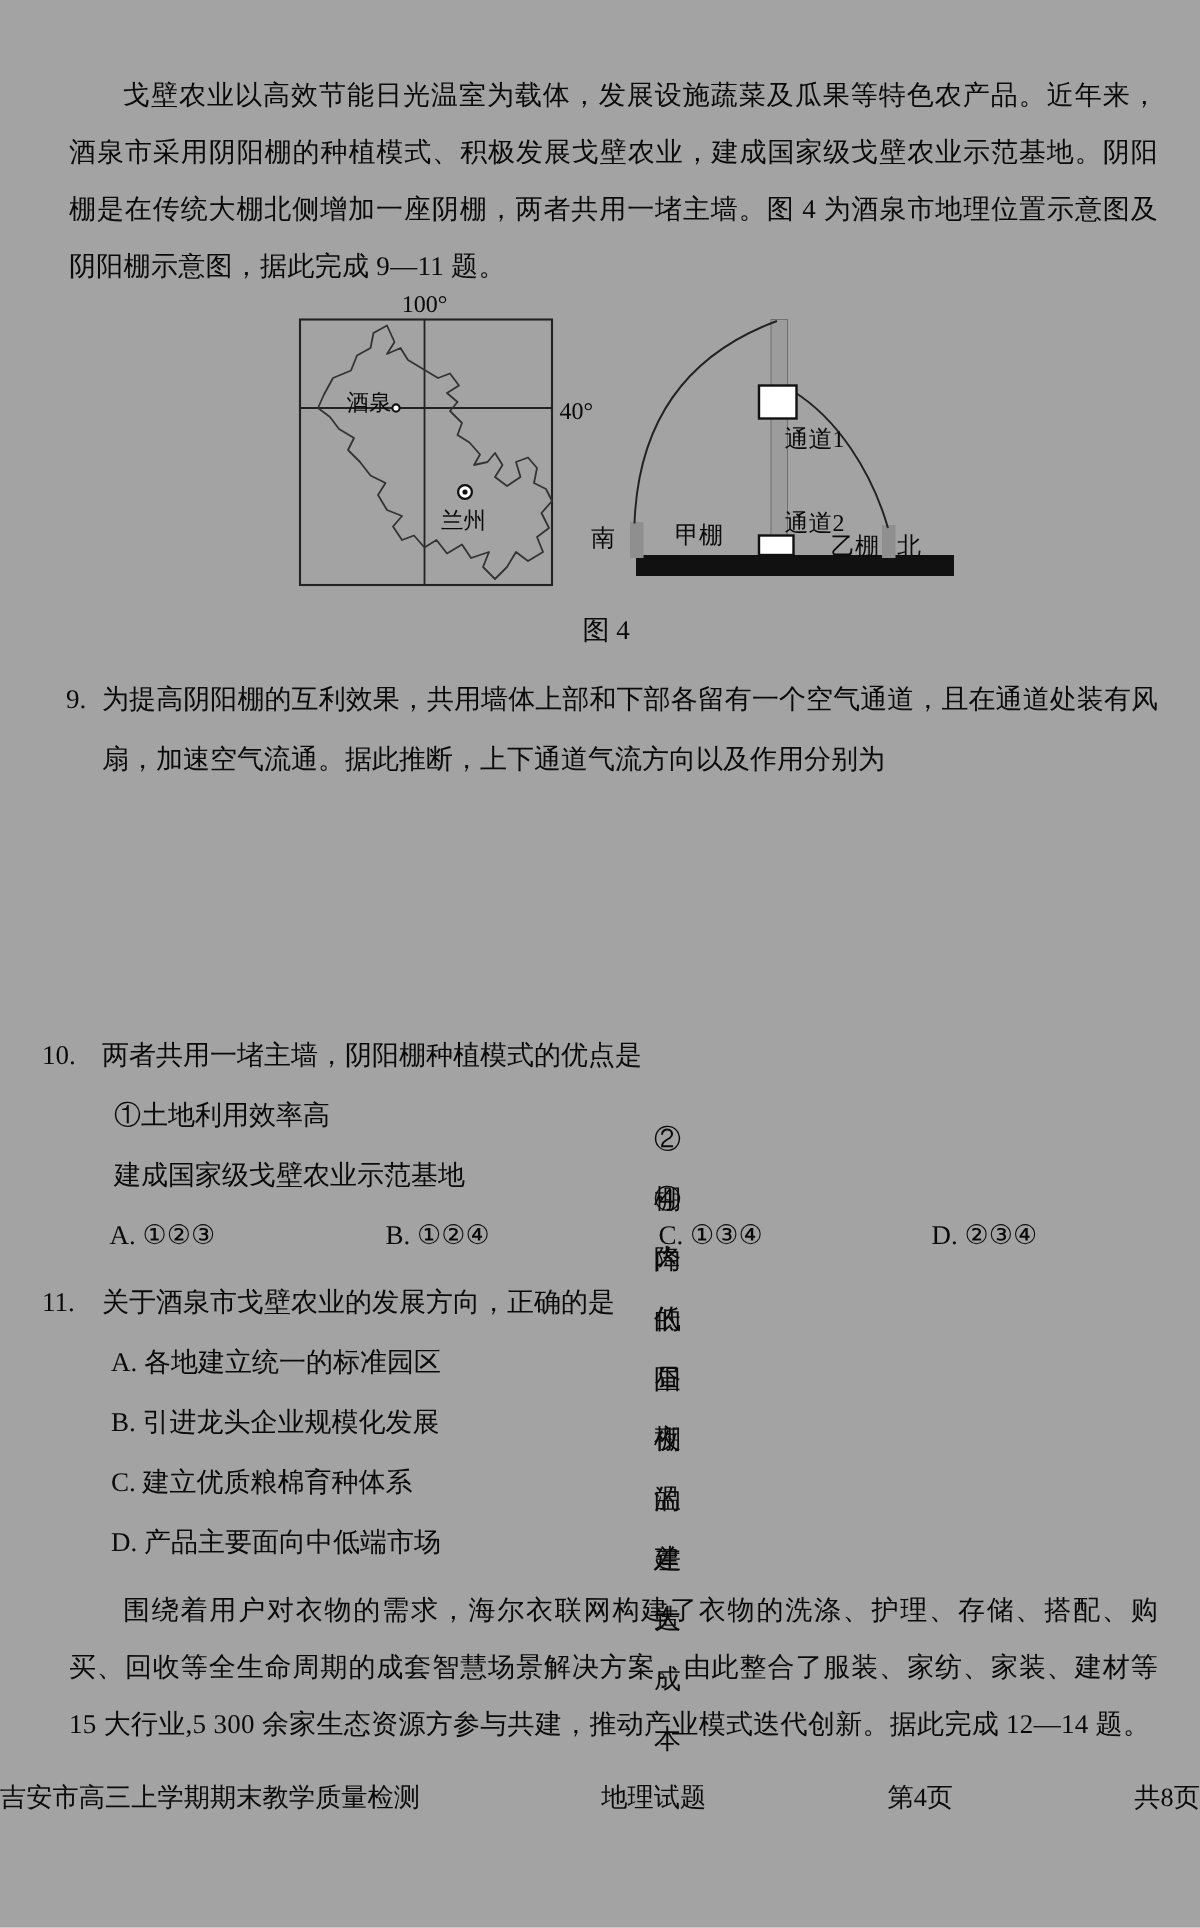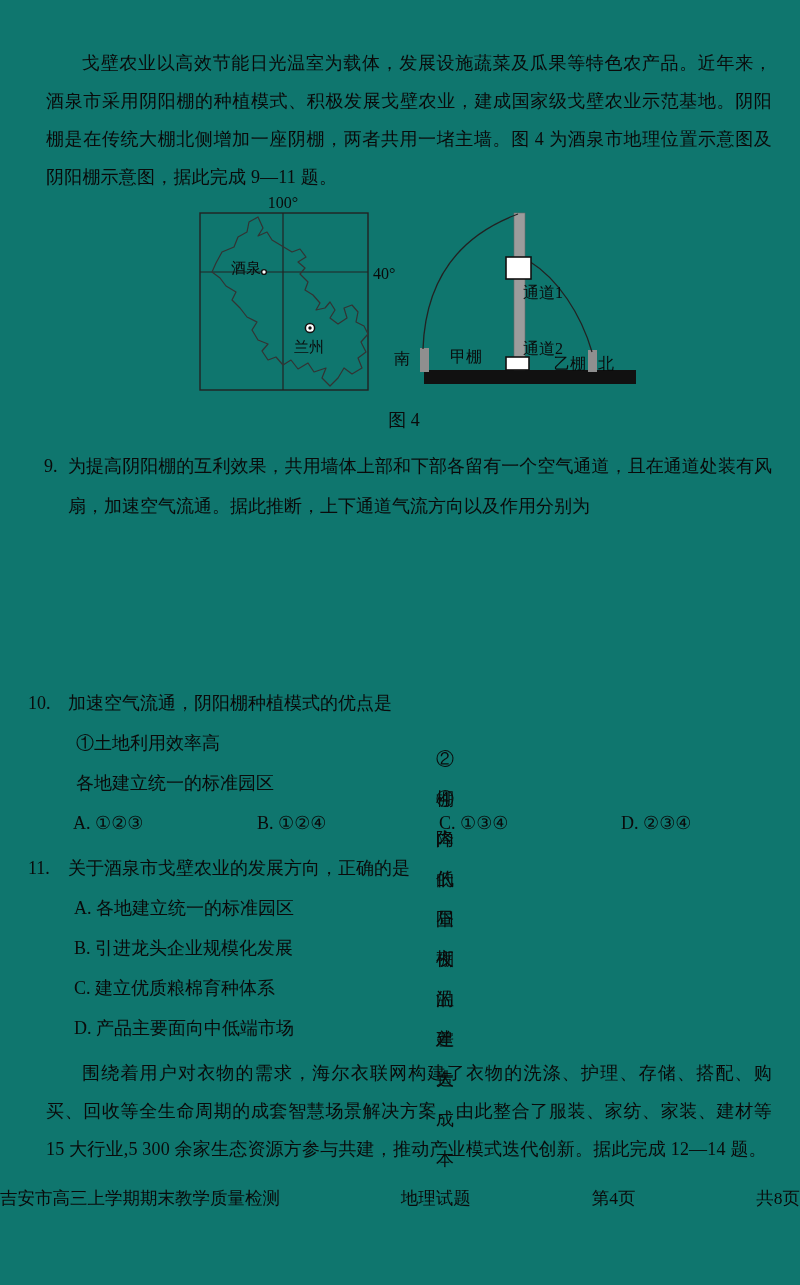--- a/index.html
+++ b/index.html
@@ -1,18 +1,18 @@
 <!DOCTYPE html>
 <html><head>
 <meta charset="utf-8">
 <style>
   html,body{margin:0;padding:0;background:#e8e8e8;}
   .page{
     position:relative;width:800px;height:1285px;margin:0 auto;
-    background:#0f766e;color:#0a0a0a;overflow:hidden;
+    background:#a3a3a3;color:#0a0a0a;overflow:hidden;
     font-family:"Liberation Serif","DejaVu Serif",serif;
   }
   .para{
     position:absolute;left:46px;width:726px;
     font-size:18px;line-height:38px;text-align:justify;text-indent:36px;
     letter-spacing:.2px;
   }
   .qblock{position:absolute;left:0;width:780px;font-size:18px;line-height:40px;}
   .qnum{position:absolute;top:0;}
   .qstem{margin-left:68px;width:704px;text-align:justify;}
@@ -88,29 +88,29 @@
 
   <div class="caption" style="top:408px;">图 4</div>
 
   <div class="qblock" style="top:446px;">
     <span class="qnum" style="left:44px;">9.</span>
     <div class="qstem">为提高阴阳棚的互利效果，共用墙体上部和下部各留有一个空气通道，且在通道处装有风扇，加速空气流通。据此推断，上下通道气流方向以及作用分别为</div>
   </div>
 
   <div class="qblock" style="top:683px;">
     <span class="qnum" style="left:28px;">10.</span>
-    <div class="qstem">加速空气流通，阴阳棚种植模式的优点是</div>
+    <div class="qstem">两者共用一堵主墙，阴阳棚种植模式的优点是</div>
   </div>
   <div class="itemgrid" style="left:76px;top:723px;">
     <div class="row">
       <span>①土地利用效率高</span>
       <span class="c2">②棚内的昼夜温差大</span>
     </div>
     <div class="row">
-      <span>各地建立统一的标准园区</span>
+      <span>建成国家级戈壁农业示范基地</span>
       <span class="c2">④降低阳棚的建造成本</span>
     </div>
   </div>
   <div class="optrow" style="top:803px;padding-left:17px;">
     <span style="left:73px;">A. ①②③</span>
     <span style="left:257px;">B. ①②④</span>
     <span style="left:439px;">C. ①③④</span>
     <span style="left:621px;">D. ②③④</span>
   </div>
 

